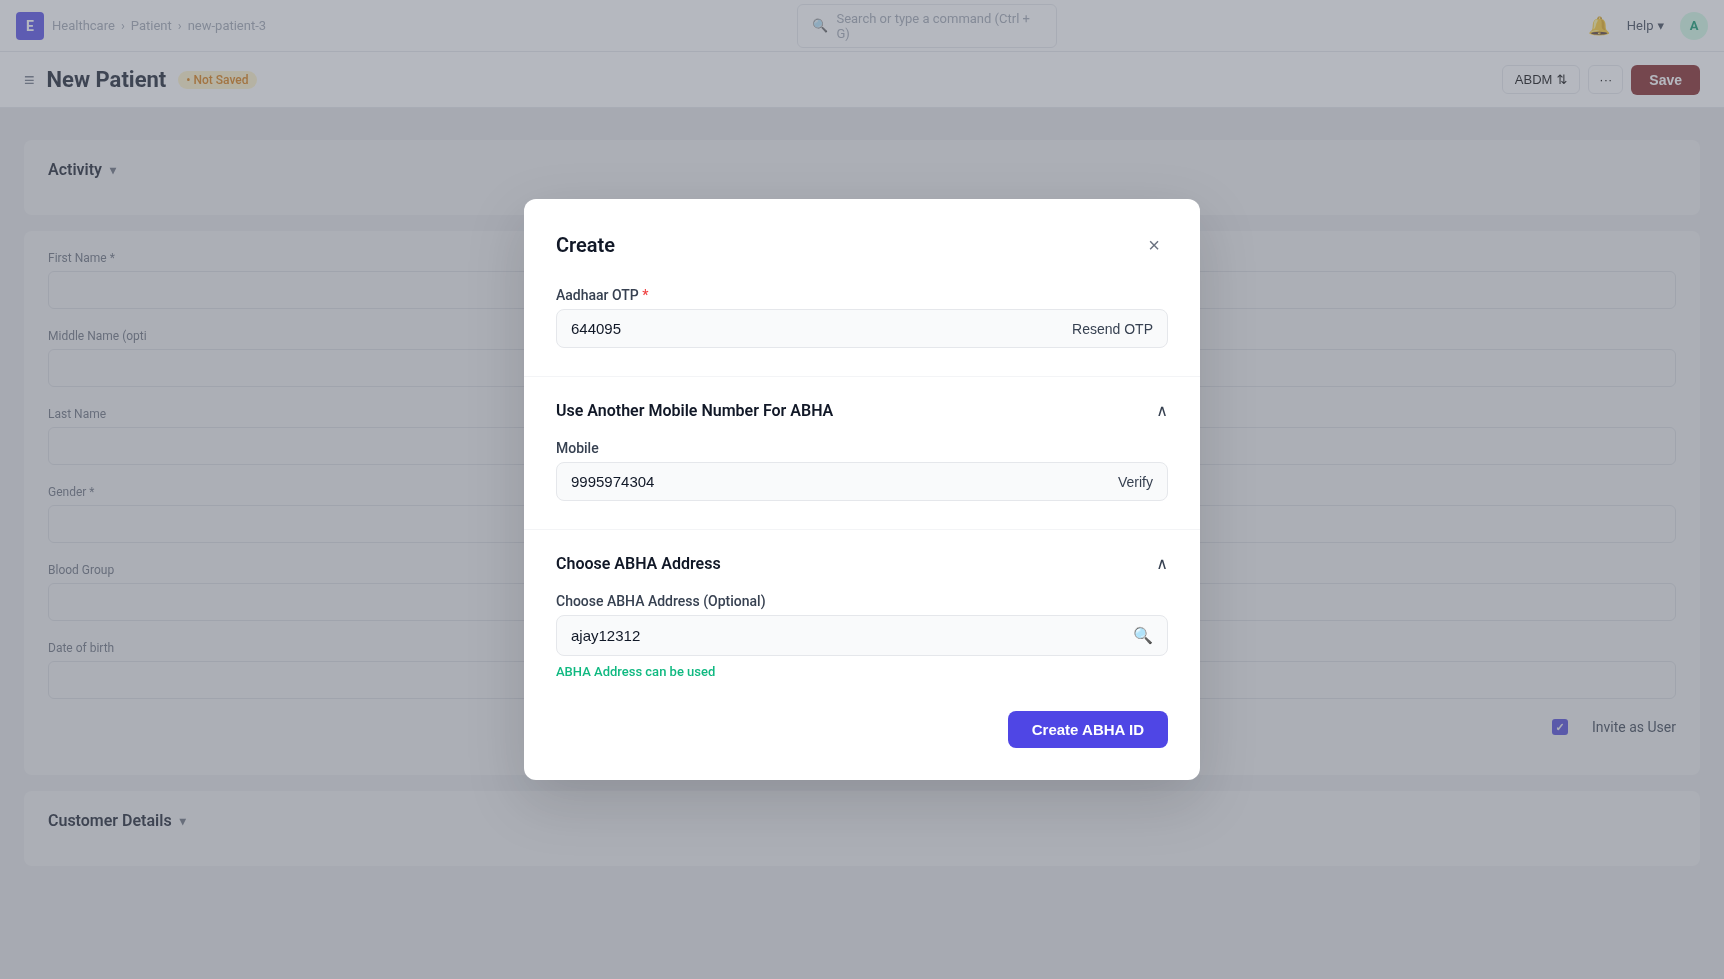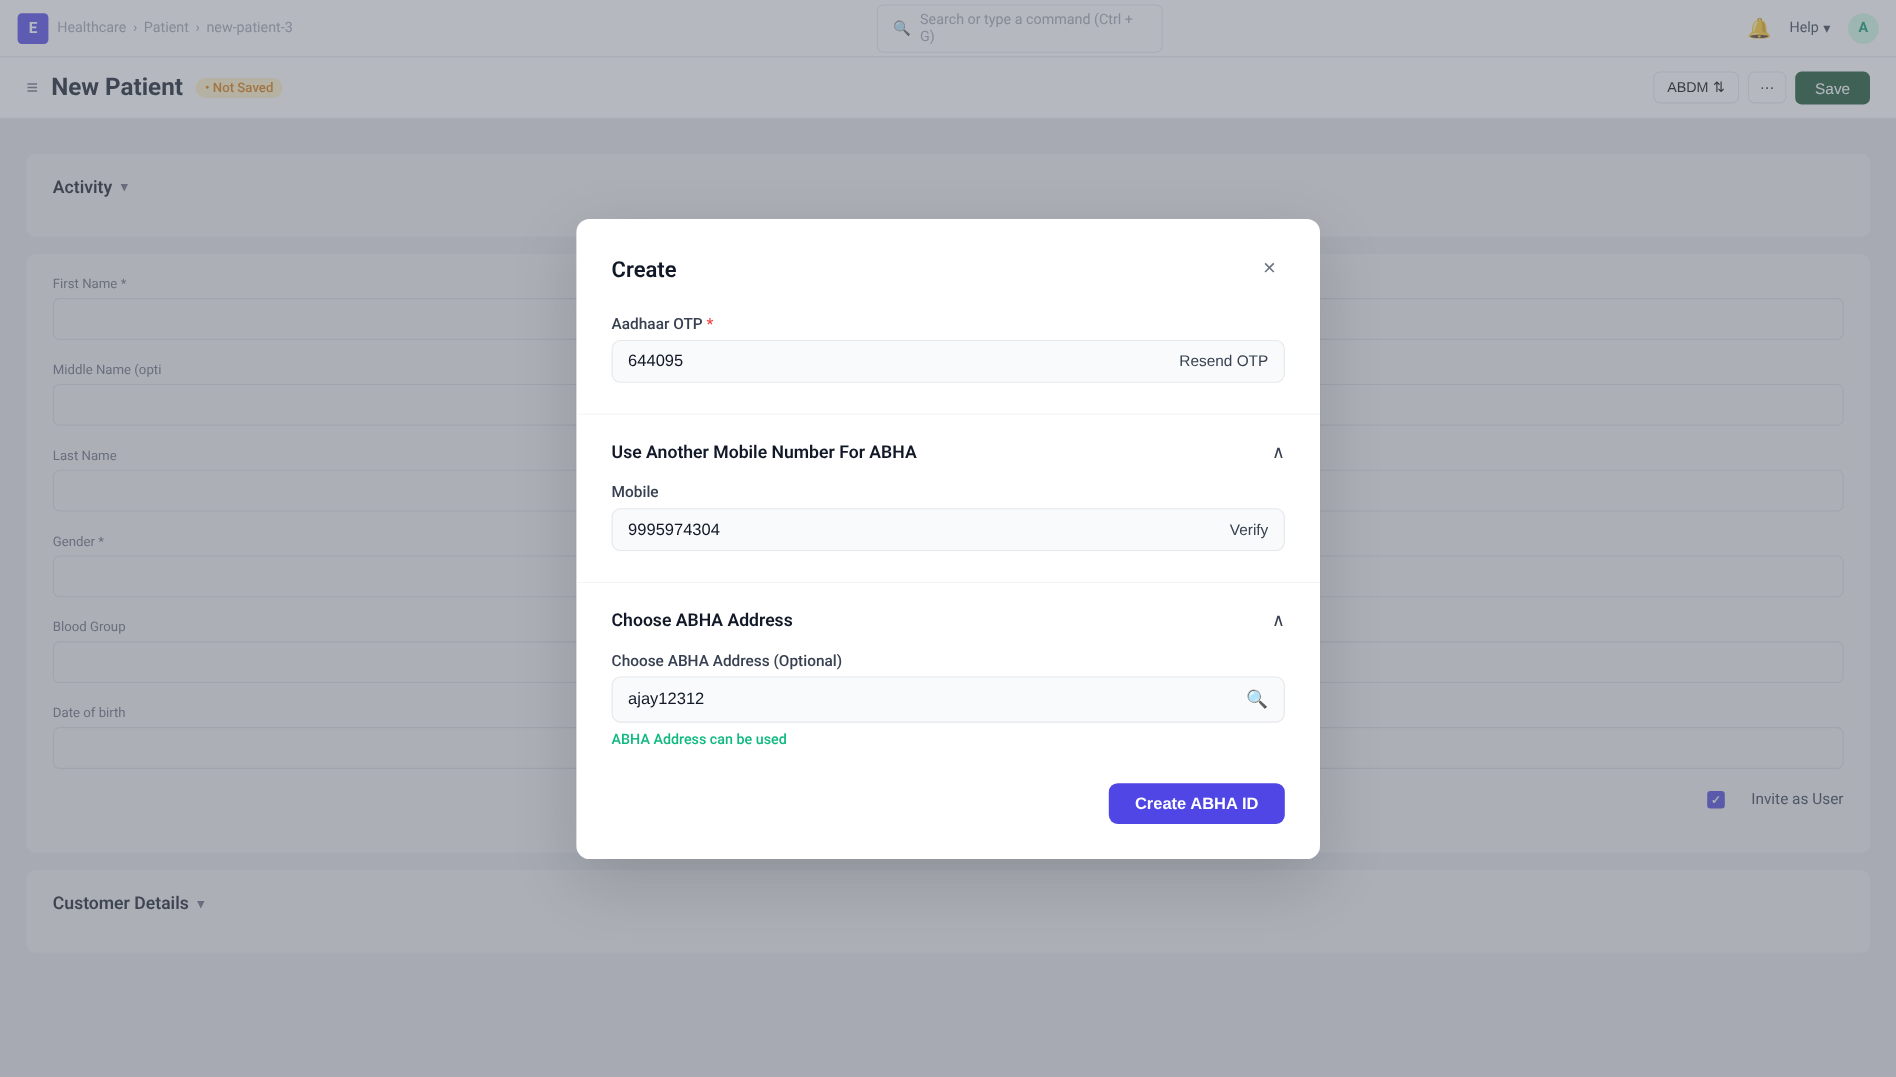--- a/index.html
+++ b/index.html
@@ -93,27 +93,27 @@
     }
     .more-btn {
       border: 1px solid #e5e7eb;
       background: #fff;
       border-radius: 6px;
       padding: 6px 10px;
       font-size: 13px;
       cursor: pointer;
     }
     .save-btn {
-      background: #14532d;
+      background: #7f1d1d;
       color: #fff;
       border: none;
       border-radius: 6px;
       padding: 7px 18px;
       font-size: 14px;
-      font-weight: 400;
+      font-weight: 700;
       cursor: pointer;
       text-align: center;
     }
 
     
     .main-content {
       background: #f3f4f6;
       height: calc(979px - 108px);
       padding: 32px 24px;
       overflow: auto;

